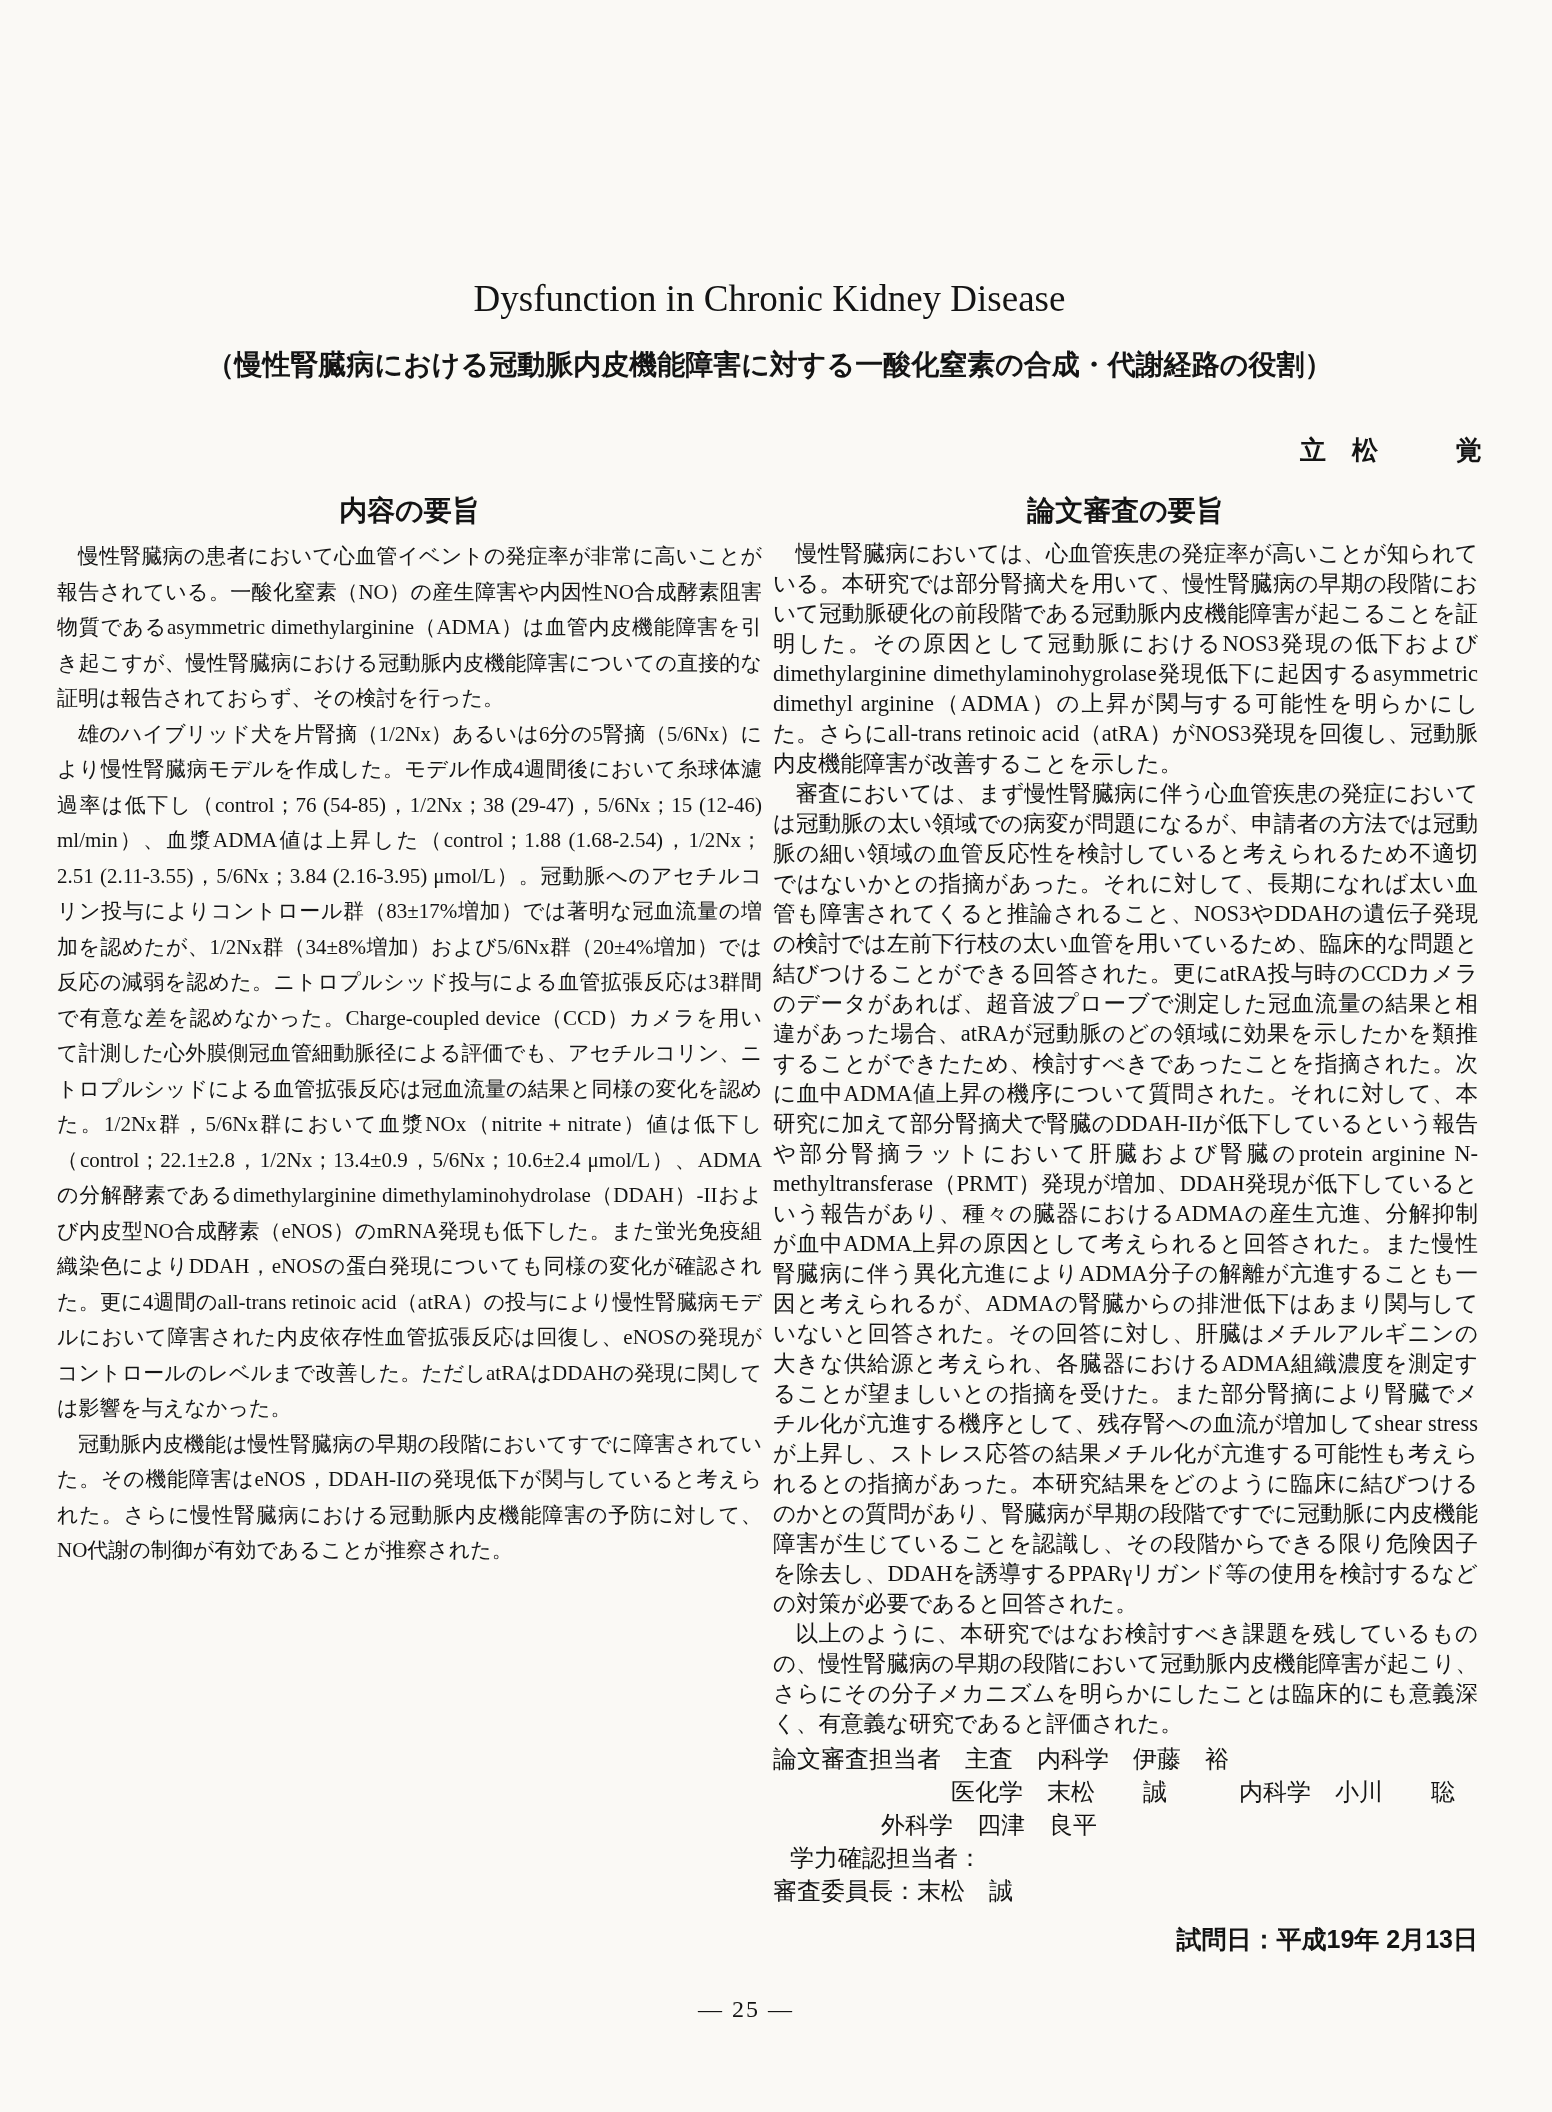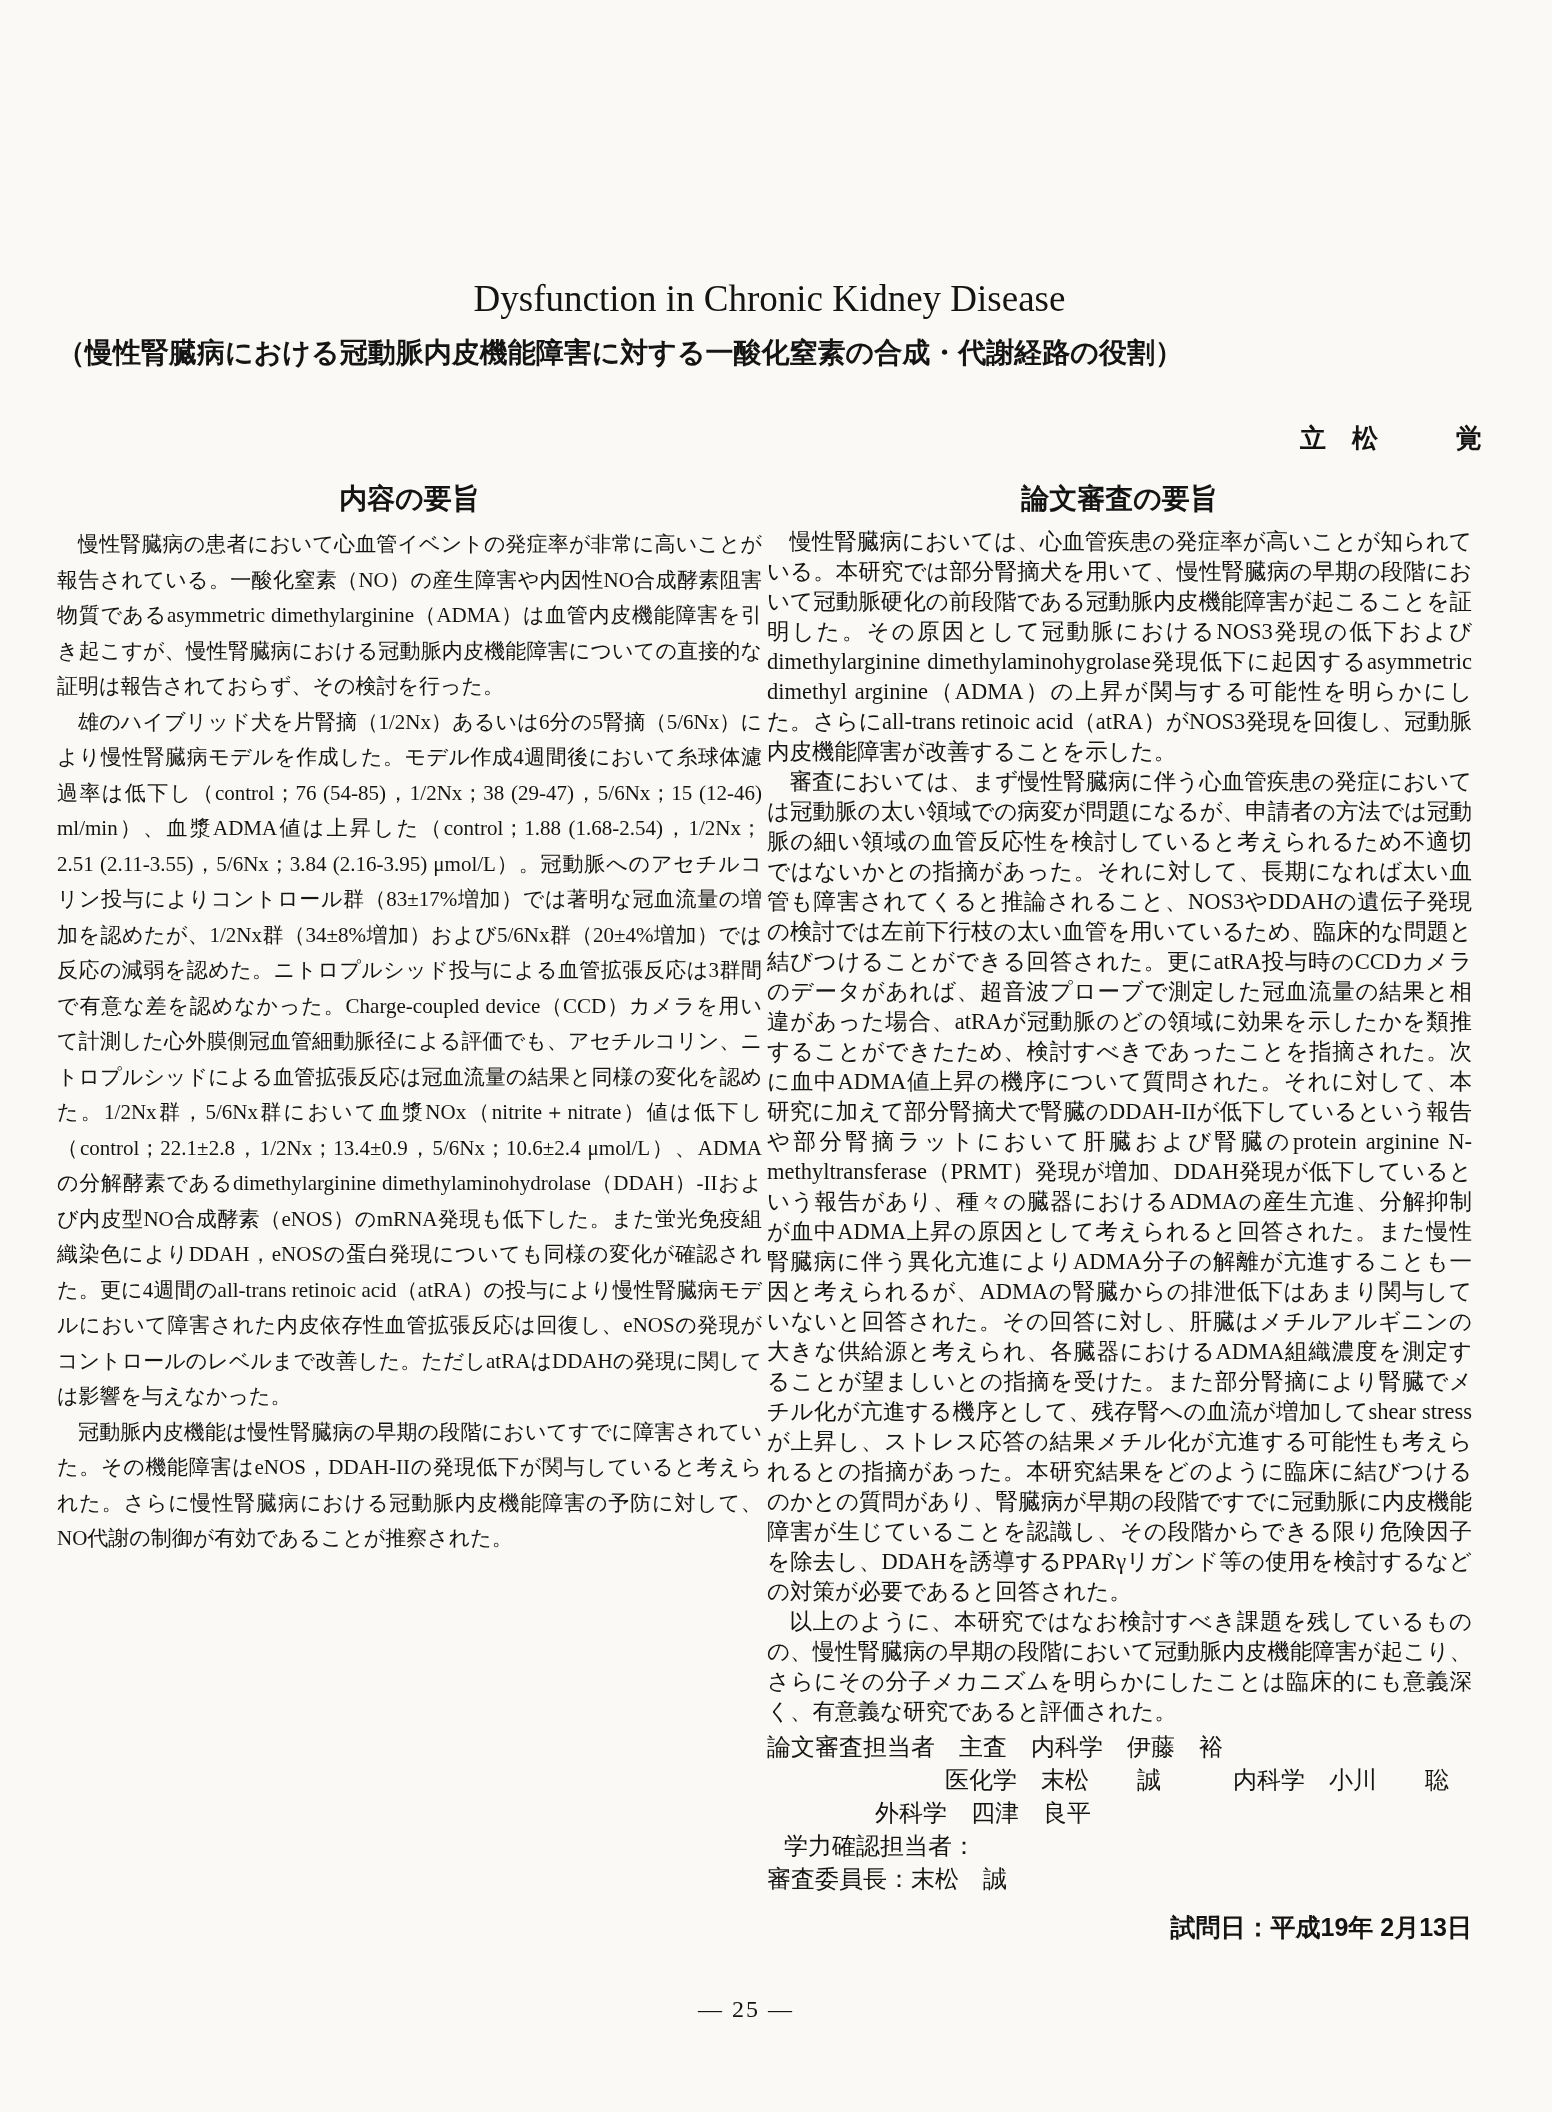--- a/index.html
+++ b/index.html
@@ -18,40 +18,40 @@
   }
   
   .title-line {
     text-align: center;
     font-size: 37px;
     line-height: 62px;
     font-family: "Liberation Serif", "DejaVu Serif", serif;
     white-space: nowrap;
   }
   .subtitle {
-    text-align: left;
-    margin-top: 4px;
+    text-align: center;
+    margin-top: 16px;
     font-size: 28px;
     line-height: 38px;
     font-weight: bold;
     font-family: "Liberation Sans", "DejaVu Sans", sans-serif;
   }
   .author {
     text-align: right;
     margin-top: 44px;
     font-size: 26px;
     line-height: 44px;
     font-weight: bold;
     font-family: "Liberation Sans", "DejaVu Sans", sans-serif;
   }
   
   .columns {
     margin-top: 22px;
     display: flex;
-    gap: 5px;
+    gap: 11px;
   }
   .col { width: 705px; }
   .col-heading {
     text-align: center;
     font-size: 28px;
     line-height: 34px;
     font-weight: bold;
     margin: 0 0 11px 0;
     font-family: "Liberation Sans", "DejaVu Sans", sans-serif;
   }

